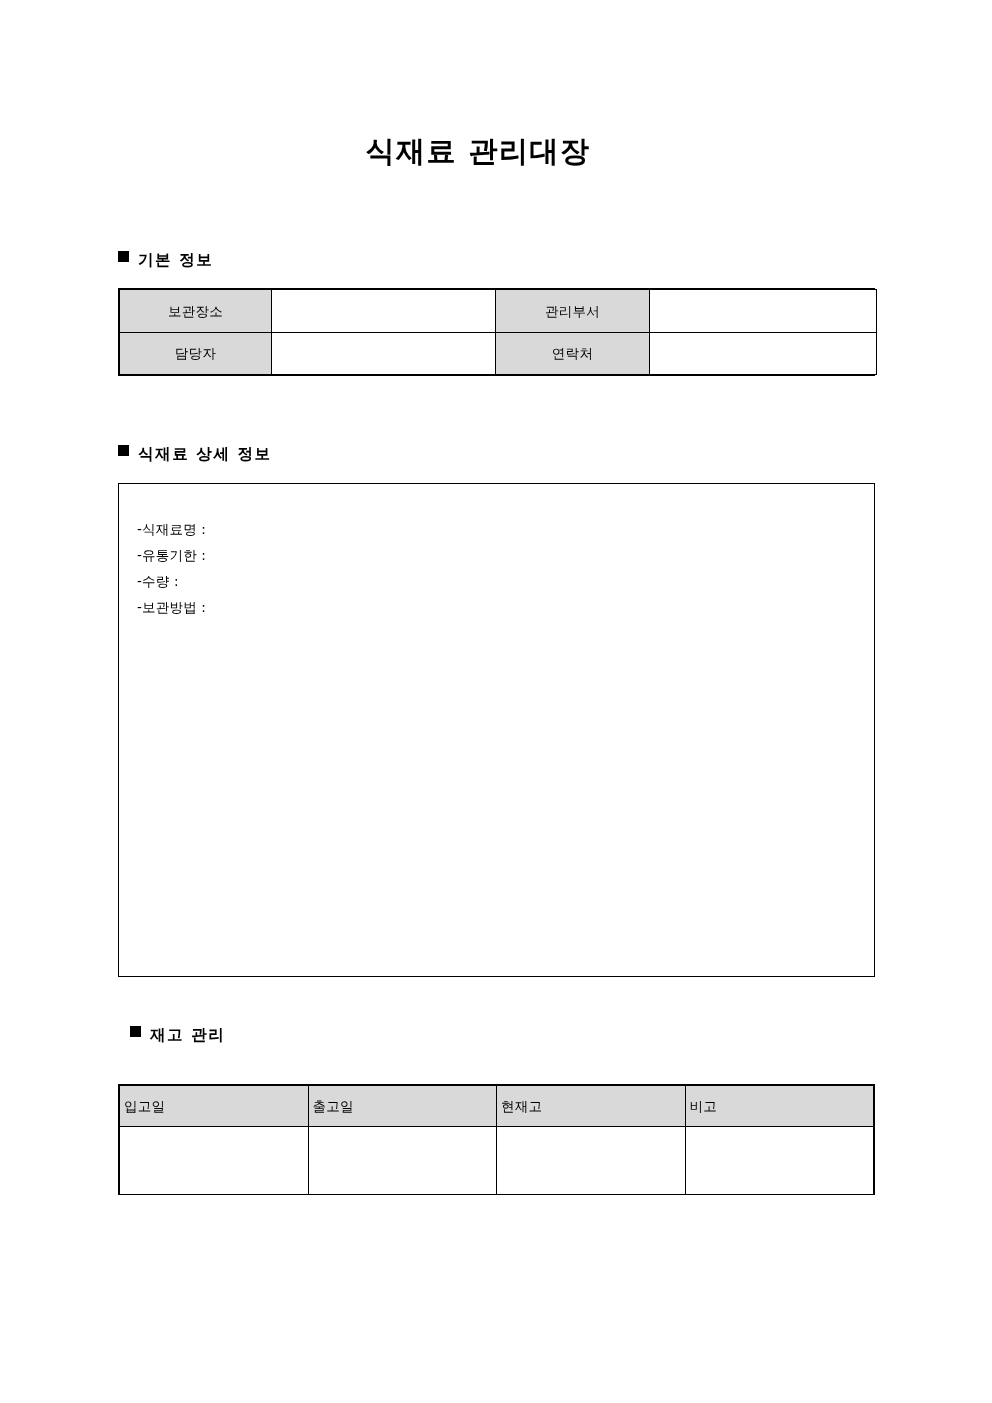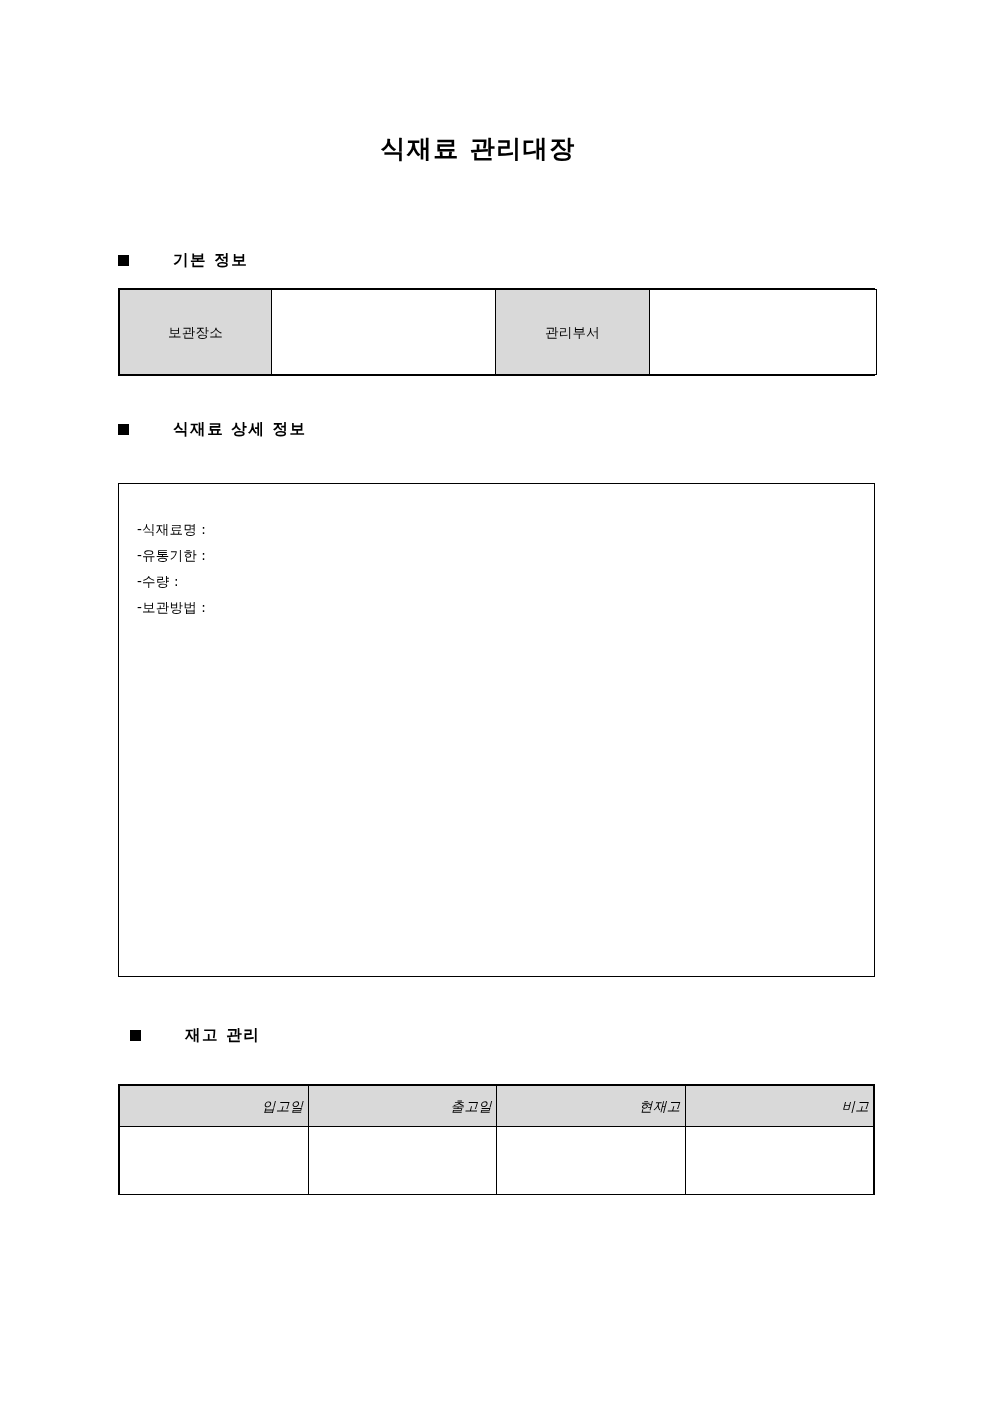--- a/index.html
+++ b/index.html
@@ -25,49 +25,47 @@
     overflow: hidden;
   }
 
   
   .doc-title {
     position: absolute;
     left: 0;
     top: 134px;
     width: 956px;
     text-align: center;
-    font-size: 25px;
+    font-size: 29px;
     font-weight: bold;
     letter-spacing: 1.5px;
     line-height: 1.2;
     white-space: pre;
   }
 
   
   .section-head {
     position: absolute;
     font-size: 15.5px;
     font-weight: bold;
     letter-spacing: 1.6px;
     line-height: 1.2;
     white-space: pre;
     display: flex;
-    align-items: center;
-    gap: 35px;
   }
   .section-head .bullet {
     display: inline-block;
     width: 11px;
     height: 11px;
     background: #000000;
     margin-right: 9px;
     flex: 0 0 auto;
   }
   #head-basic  { left: 118px; top: 251px; }
-  #head-detail { left: 118px; top: 420px; }
+  #head-detail { left: 118px; top: 445px; }
   #head-stock  { left: 118px; top: 1026px; padding-left: 12px; }
 
   
   .frame {
     position: absolute;
     border: 1.6px solid #000000;
     background: #ffffff;
   }
 
   
@@ -136,24 +134,23 @@
   #tbl-stock td {
     border: 1.1px solid #000000;
     font-size: 13.5px;
     font-weight: normal;
     line-height: 1.2;
     padding: 0 4px;
     vertical-align: middle;
   }
   #tbl-stock thead th {
     background: #d9d9d9;
-    text-align: right;
+    text-align: left;
     height: 41px;
     letter-spacing: 0.3px;
-    font-style: italic;
   }
   #tbl-stock tbody td {
     background: #ffffff;
     height: 68px;
   }
   #tbl-stock col { width: 25%; }
 </style>
 </head>
 <body>
 
@@ -174,20 +171,26 @@
           <col class="c3">
           <col class="c4">
       </colgroup>
       <tbody>
         <tr>
           <td class="lbl">보관장소</td>
           <td class="val"></td>
           <td class="lbl">관리부서</td>
           <td class="val"></td>
         </tr>
+        <tr>
+          <td class="lbl">담당자</td>
+          <td class="val"></td>
+          <td class="lbl">연락처</td>
+          <td class="val"></td>
+        </tr>
       </tbody>
     </table>
   </div>
 
   <div class="section-head" id="head-detail">
     <span class="bullet"></span>
     <span>식재료 상세 정보</span>
   </div>
 
   <div class="frame" id="box-detail">

